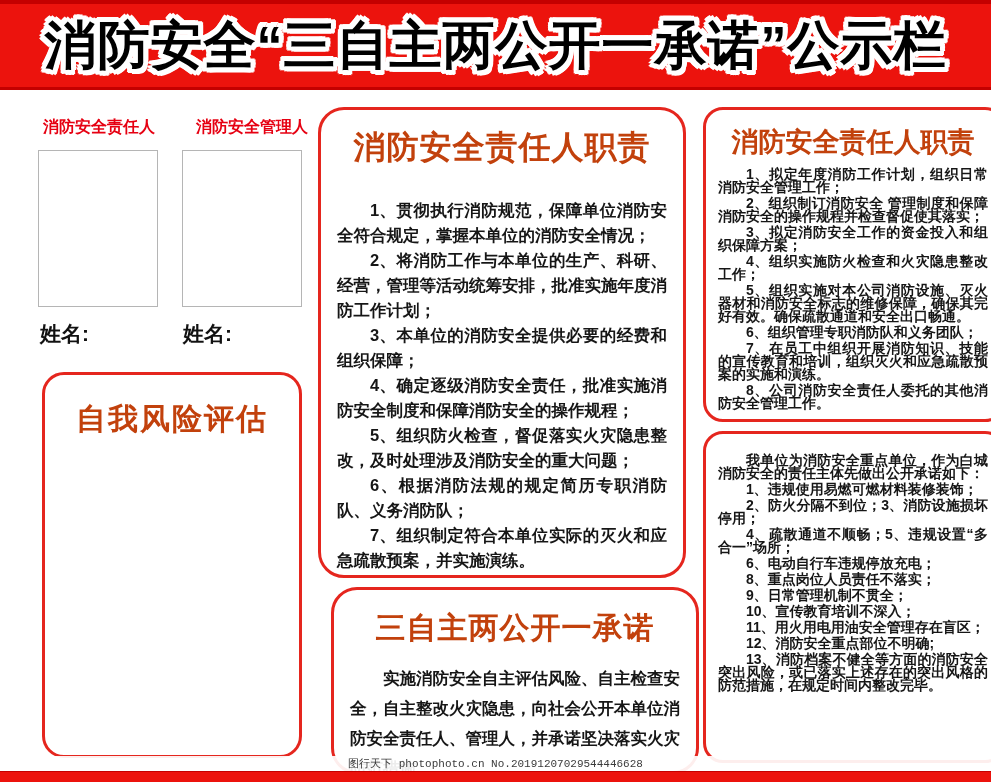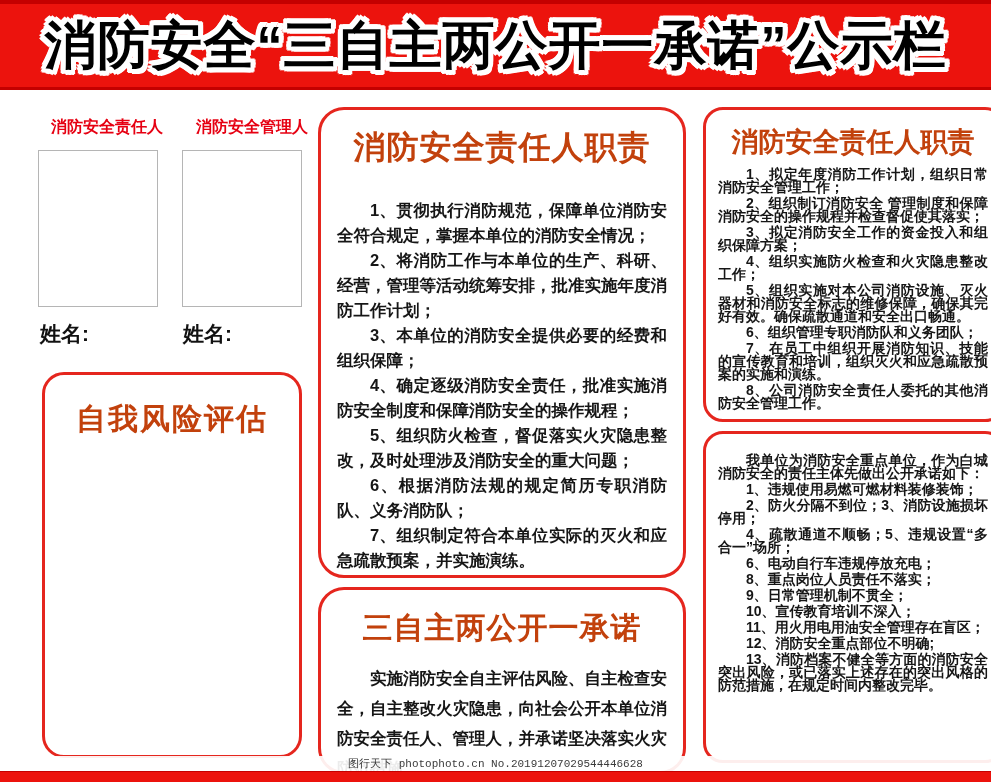--- a/index.html
+++ b/index.html
@@ -18,39 +18,39 @@
     text-shadow:
       -4px -4px 0 #fff, 4px -4px 0 #fff, -4px 4px 0 #fff, 4px 4px 0 #fff,
       -5px 0 0 #fff, 5px 0 0 #fff, 0 -5px 0 #fff, 0 5px 0 #fff,
       -3px -5px 0 #fff, 3px 5px 0 #fff, -5px 3px 0 #fff, 5px -3px 0 #fff;
   }
   
   .box{position:absolute;background:#fff;border:3px solid #e5261e;box-sizing:border-box;}
   .box-title{color:#c2410c;font-weight:900;text-align:center;}
   
   .col-heading{position:absolute;color:#e60012;font-weight:900;font-size:16px;white-space:nowrap;}
-  .h1{left:43px;top:117px;margin-left:8px;}
+  .h1{left:43px;top:117px;}
   .h2{left:180px;top:117px;margin-left:16px;}
   .photo-box{position:absolute;width:120px;height:157px;background:#fff;border:1px solid #b5b5b5;box-sizing:border-box;}
   .p1{left:38px;top:150px;}
   .p2{left:182px;top:150px;}
   .name-label{position:absolute;color:#111;font-weight:900;font-size:21px;white-space:nowrap;}
   .n1{left:40px;top:320px;}
   .n2{left:183px;top:320px;}
   .risk-box{left:42px;top:372px;width:260px;height:386px;border-radius:22px;}
   .risk-title{font-size:30px;margin-top:24px;letter-spacing:2px;}
   
   .mid-box1{left:318px;top:107px;width:368px;height:471px;border-radius:26px;padding:16px 16px 0 16px;}
   .mid-box1 .box-title{font-size:32px;letter-spacing:1px;}
   .body-l{margin-top:28px;}
   .body-l p{
     margin:0;font-size:16.5px;line-height:25px;font-weight:700;color:#161616;
     text-align:justify;text-indent:2em;
   }
-  .mid-box2{left:318px;top:587px;width:368px;height:187px;border-radius:26px;padding:18px 16px 0 16px;}
+  .mid-box2{left:331px;top:587px;width:368px;height:187px;border-radius:26px;padding:18px 16px 0 16px;}
   .mid-box2 .box-title{font-size:30px;letter-spacing:1px;}
   .pledge-body{
     margin:14px 0 0 0;font-size:16.5px;line-height:30px;font-weight:700;color:#161616;
     text-align:justify;text-indent:2em;
   }
   
   .right-box1{left:703px;top:107px;width:302px;height:315px;border-radius:20px;padding:14px 14px 0 12px;}
   .right-box1 .box-title{font-size:27px;}
   .body-s{margin-top:8px;}
   .body-s p{

